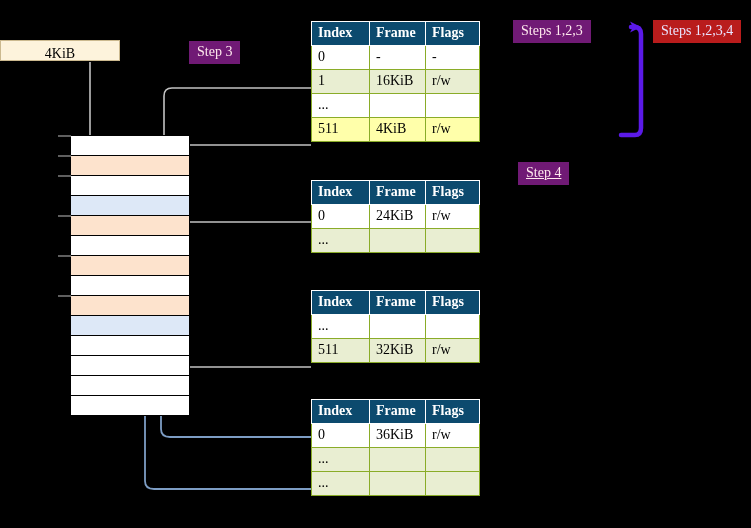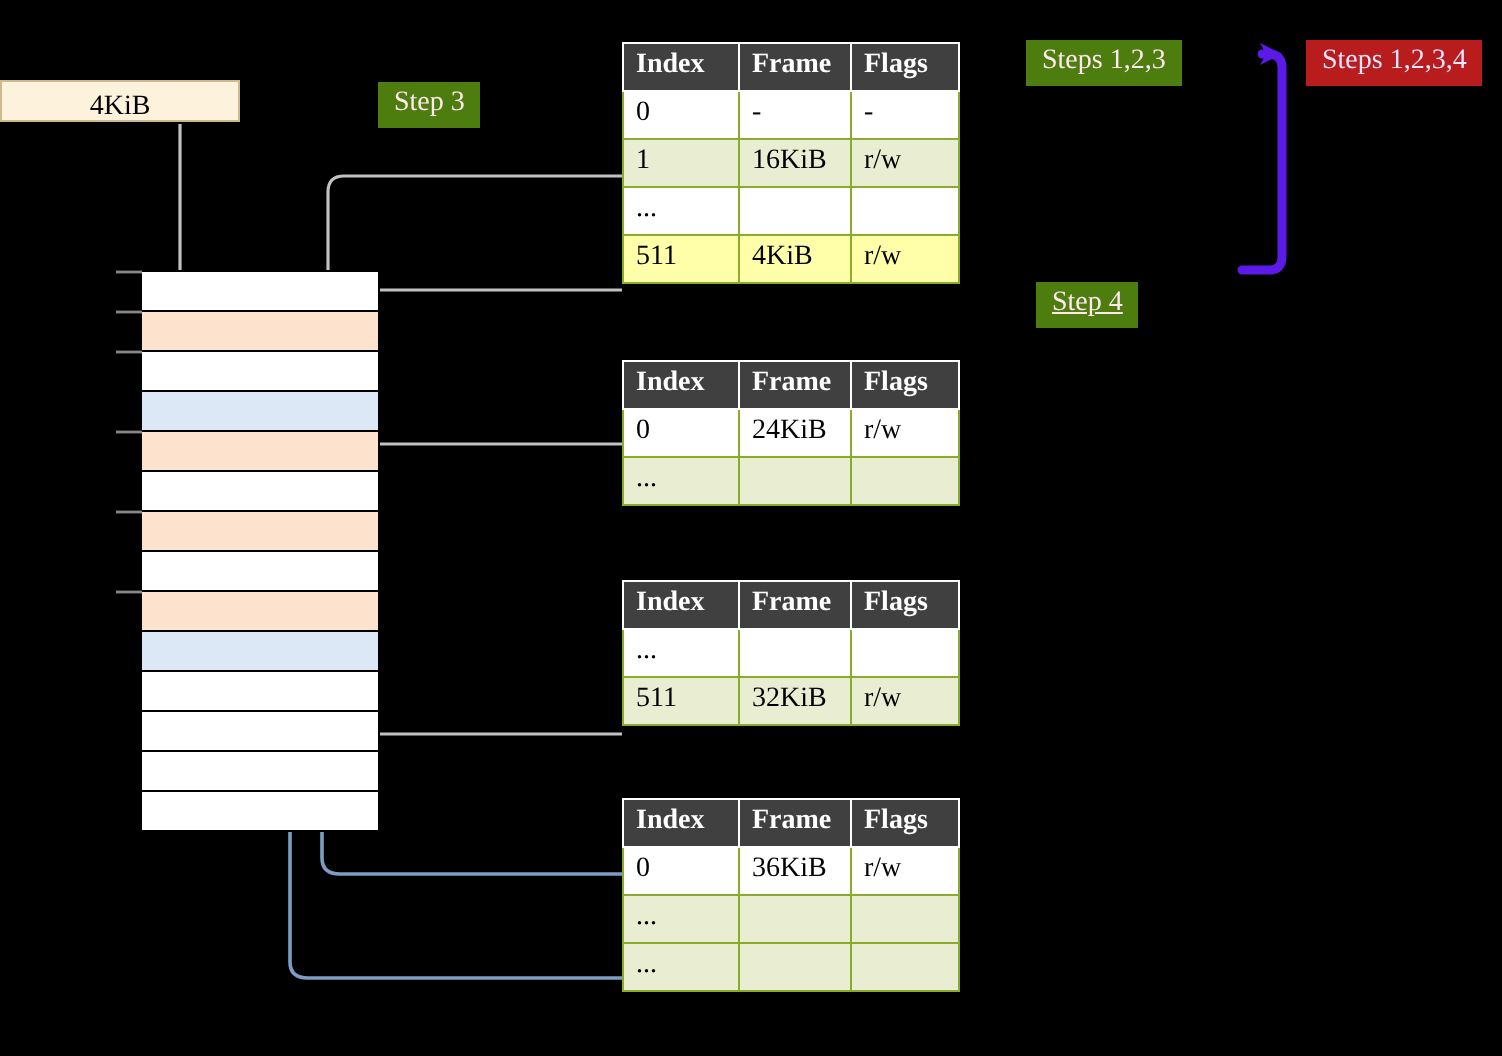--- a/index.html
+++ b/index.html
@@ -23,21 +23,21 @@
 
   
   .badge {
     position: absolute;
     font-family: "Liberation Serif", "DejaVu Serif", serif;
     font-size: 14px;
     line-height: 1;
     padding: 4px 8px 5px 8px;
     white-space: nowrap;
   }
-  .badge-red  { background: #4d7c0f; color: #ffe9ee; }
+  .badge-red  { background: #701a75; color: #ffe9ee; }
   .badge-blue { background: #b91c1c; color: #e9e4ff; }
 
   
   .kib-box {
     position: absolute;
     background: #fdf3dc;
     border: 1px solid #cbb98f;
     color: #000;
     font-size: 14px;
     text-align: center;
@@ -62,21 +62,21 @@
 
   
   .ptable {
     position: absolute;
     border-collapse: collapse;
     border: 1px solid #8aac28;
     font-size: 14px;
     background: #ffffff;
   }
   .ptable th {
-    background: #404040;
+    background: #0c4a6e;
     color: #ffffff;
     font-weight: bold;
     text-align: left;
     padding: 3px 6px 4px 6px;
     border: 1px solid #ffffff;
     font-size: 14px;
   }
   .ptable td {
     padding: 3px 6px 4px 6px;
     border: 1px solid #8aac28;
@@ -168,21 +168,21 @@
       <line x1="58" y1="216" x2="71" y2="216"></line>
       <line x1="58" y1="256" x2="71" y2="256"></line>
       <line x1="58" y1="296" x2="71" y2="296"></line>
     </g>
   </svg>
 
   <div class="badge badge-red" style="left:189px; top:41px;">
     <span>Step 3</span>
   </div>
 
-  <div class="badge badge-red" style="left:518px; top:141px;text-decoration:underline;">
+  <div class="badge badge-red" style="left:518px; top:162px;text-decoration:underline;">
     <span>Step 4</span>
   </div>
 
   <div class="badge badge-red" style="left:513px; top:20px;">
     <span>Steps 1,2,3</span>
   </div>
 
   <div class="badge badge-blue" style="left:653px; top:20px;">
     <span>Steps 1,2,3,4</span>
   </div>

